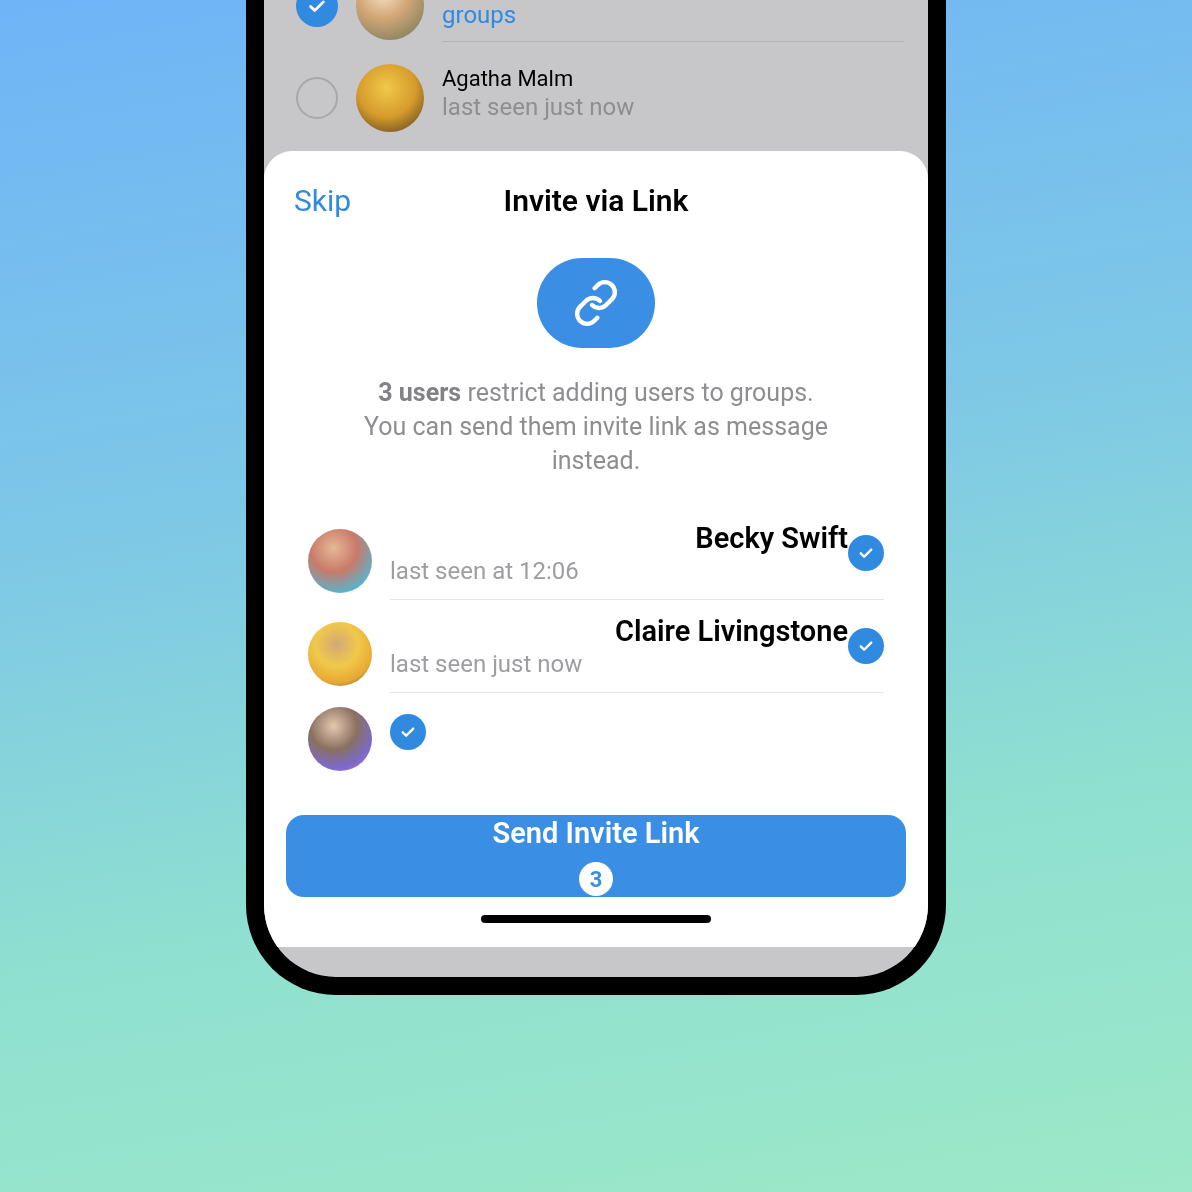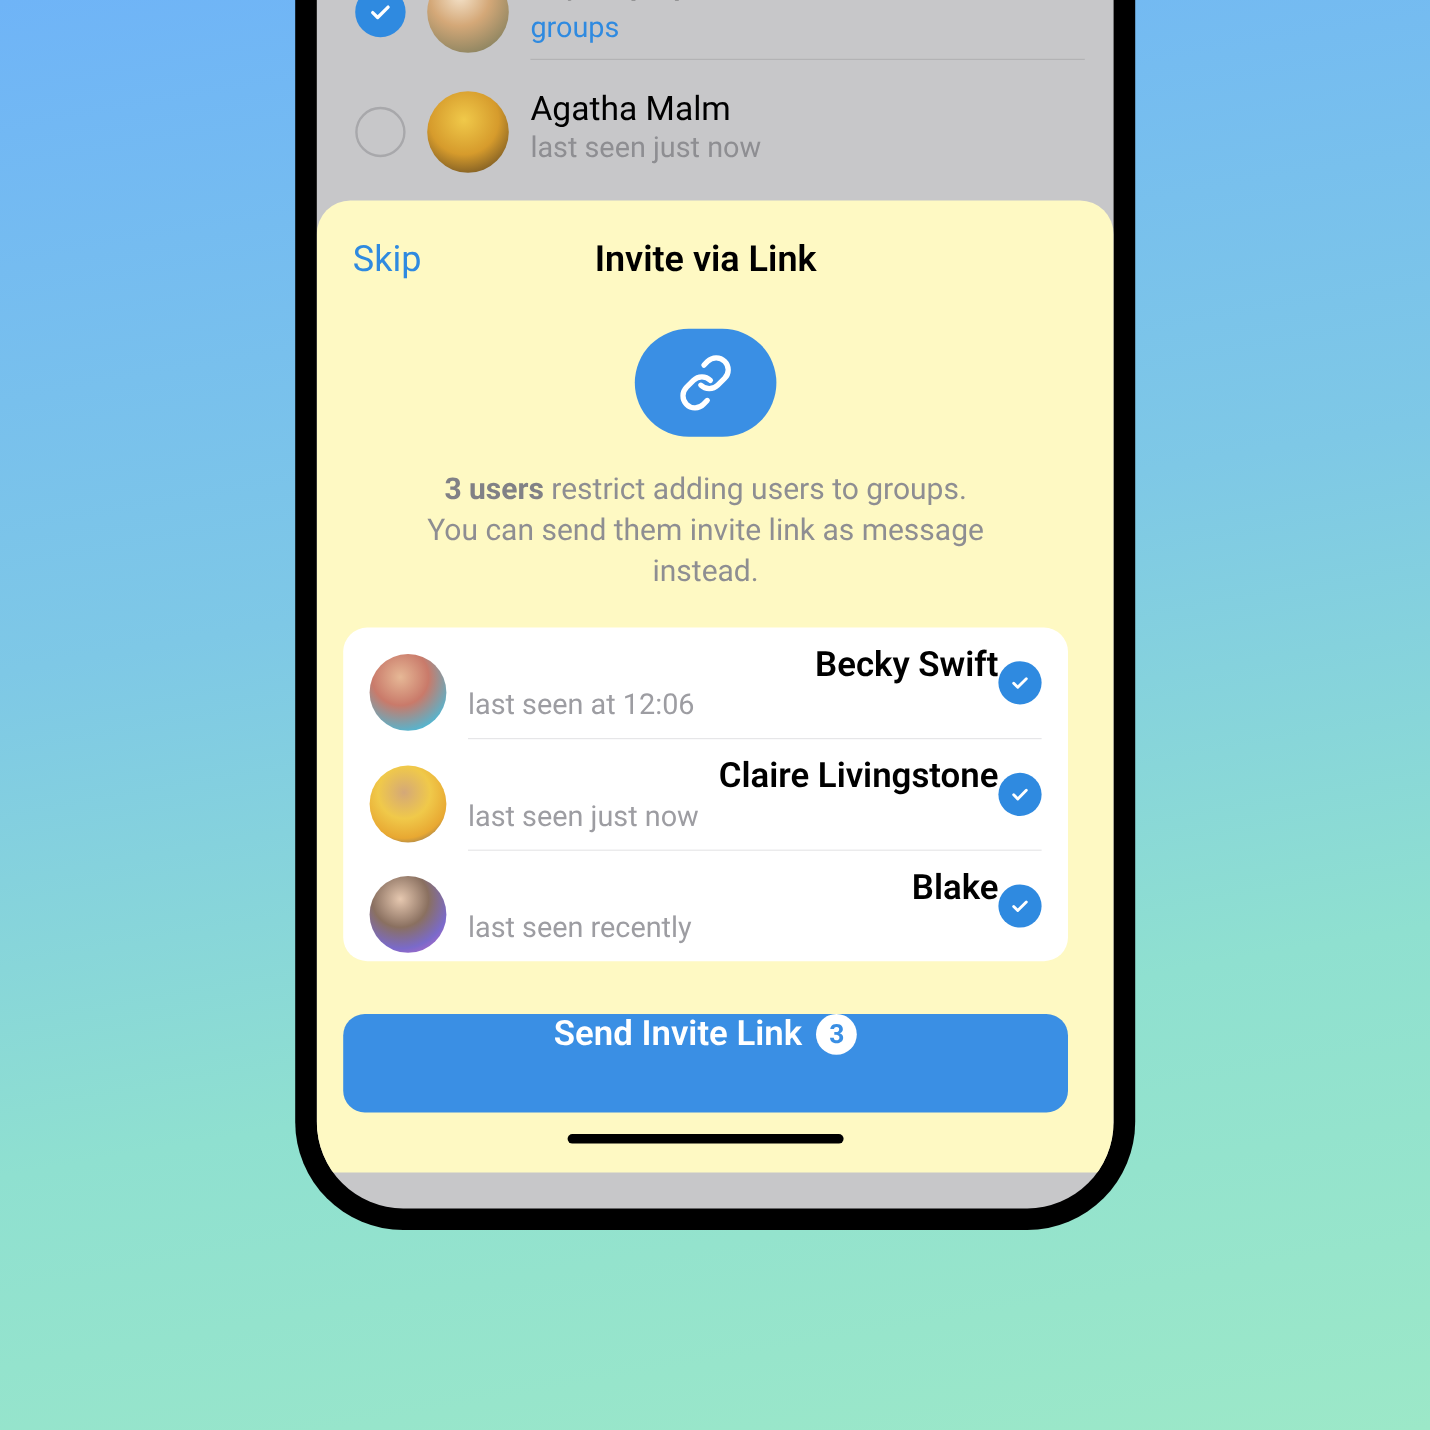--- a/index.html
+++ b/index.html
@@ -55,38 +55,38 @@
   }
   .bg-row .info {
     margin-left: 18px;
     flex: 1;
     border-bottom: 1px solid #b3b3b5;
     padding-bottom: 12px;
     padding-top: 4px;
   }
   .bg-row:last-child .info { border-bottom: none; }
   .bg-row .name {
-    font-size: 28px;
+    font-size: 22px;
     color: #000;
     font-weight: 400;
   }
   .bg-row .status {
     font-size: 24px;
     color: #8e8e92;
     margin-top: 2px;
   }
   .bg-row .status.online {
     color: #2f8ae0;
   }
 
   .sheet {
-    background: #fef9c3;
+    background: #ffffff;
     border-radius: 28px 28px 0 0;
     margin-top: 8px;
-    padding: 24px 16px 24px 0;
+    padding: 24px 0 24px 0;
     position: relative;
   }
   .sheet-header {
     display: flex;
     align-items: center;
     padding: 8px 30px 4px 30px;
     position: relative;
   }
   .skip-btn {
     color: #2f8ae0;
@@ -171,22 +171,24 @@
     display:flex; align-items:center; justify-content:center;
     flex-shrink:0;
   }
 
   .send-btn {
     margin: 44px 22px 0 22px;
     background: #3a8fe4;
     border-radius: 18px;
     height: 82px;
     display:flex;
+    align-items:center;
     justify-content:center;
     gap: 12px;
+    flex-direction: column;
   }
   .send-btn .label {
     color: #fff;
     font-size: 29px;
     font-weight: 600;
   }
   .send-btn .badge {
     background: #fff;
     color: #3a8fe4;
     width: 34px; height: 34px;
@@ -287,24 +289,20 @@
             <div class="sel">
               <svg width="18" height="18" viewBox="0 0 24 24">
                   <path d="M5 12.5l4.5 4.5L19 7.5" stroke="#fff" stroke-width="3.2" fill="none" stroke-linecap="round" stroke-linejoin="round"></path>
                 </svg>
             </div>
           </div>
         </div>
         <div class="inv-row">
           <div class="avatar av-5"></div>
           <div class="info">
-            <div class="text">
-              <div class="name">Blake</div>
-              <div class="status">last seen recently</div>
-            </div>
             <div class="sel">
               <svg width="18" height="18" viewBox="0 0 24 24">
                   <path d="M5 12.5l4.5 4.5L19 7.5" stroke="#fff" stroke-width="3.2" fill="none" stroke-linecap="round" stroke-linejoin="round"></path>
                 </svg>
             </div>
           </div>
         </div>
       </div>
 
       <div class="send-btn">

